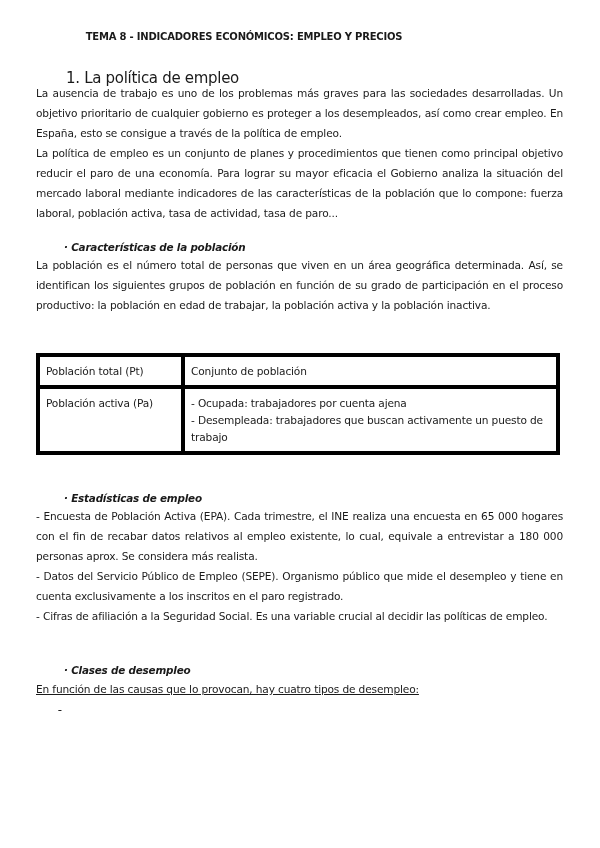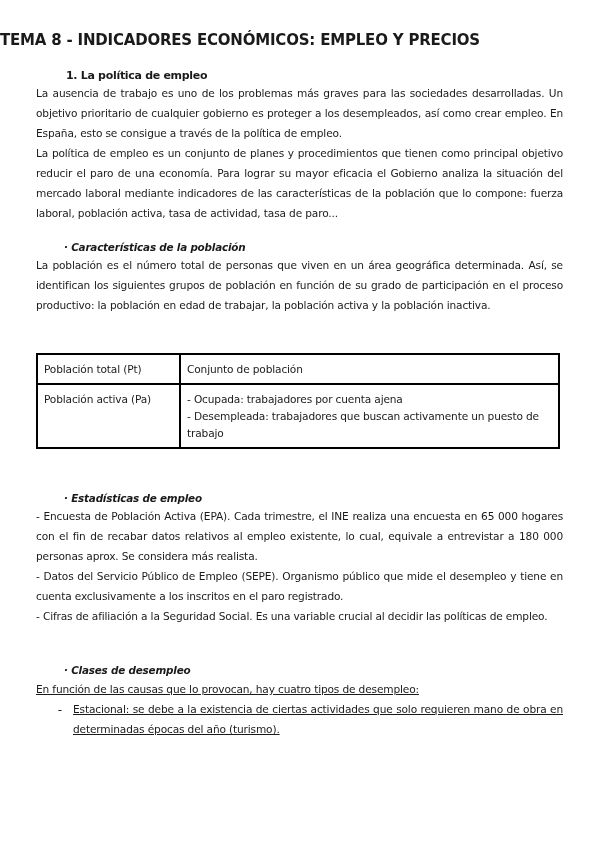--- a/index.html
+++ b/index.html
@@ -3,41 +3,41 @@
   <meta charset="utf-8">
   <style>
     html, body { margin: 0; padding: 0; background: #ffffff; }
     body {
       width: 600px; height: 848px; overflow: hidden; position: relative;
       font-family: "DejaVu Sans", sans-serif;
       color: #1a1a1a;
     }
     .title {
       position: absolute; left: 0; width: 488px; top: 31px;
-      text-align: left; font-weight: bold; font-size: 15px; letter-spacing: -0.2px;
+      text-align: center; font-weight: bold; font-size: 10px; letter-spacing: -0.2px;
     }
     .p {
       font-size: 10.6px; line-height: 20px; text-align: justify;
       letter-spacing: -0.15px; margin: 0;
     }
     .h1 {
-      position: absolute; left: 66px; font-weight: bold; font-size: 11px;
+      position: absolute; left: 66px; font-weight: normal; font-size: 15px;
       letter-spacing: -0.3px;
     }
     .h2 {
       position: absolute; left: 64px; font-weight: bold; font-style: italic; font-size: 10.4px;
       letter-spacing: -0.2px;
     }
     .block { position: absolute; left: 36px; width: 527px; }
     table.pop {
       position: absolute; left: 36px; top: 353px; width: 524px;
       border-collapse: collapse; font-size: 10.6px; letter-spacing: -0.15px;
     }
     table.pop td {
-      border: 2px solid #000000; vertical-align: top; padding: 6px 6px 5px 6px; line-height: 17px;
+      border: 4px solid #000000; vertical-align: top; padding: 6px 6px 5px 6px; line-height: 17px;
     }
     table.pop td.c1 { width: 129px; }
     ul.dash { list-style: none; margin: 0; padding: 0; }
     ul.dash li { position: relative; padding-left: 37px; }
     ul.dash li .d { position: absolute; left: 22px; top: 0; }
   </style>
 </head>
 <body>
 
 <div>
@@ -86,18 +86,17 @@
   <div class="h2" style="top:664px;">· Clases de desempleo</div>
 
   <div class="block" style="top:679px;text-decoration:underline;">
     <p class="p">En función de las causas que lo provocan, hay cuatro tipos de desempleo:</p>
     <ul class="dash p">
       <li>
         <span class="d">-</span>
       </li>
       <li>
         <span class="d">-</span>
-        <span>Estacional: se debe a la existencia de ciertas actividades que solo requieren mano de obra en determinadas épocas del año (turismo).</span>
       </li>
     </ul>
   </div>
 
 </div>
 
 </body></html>

